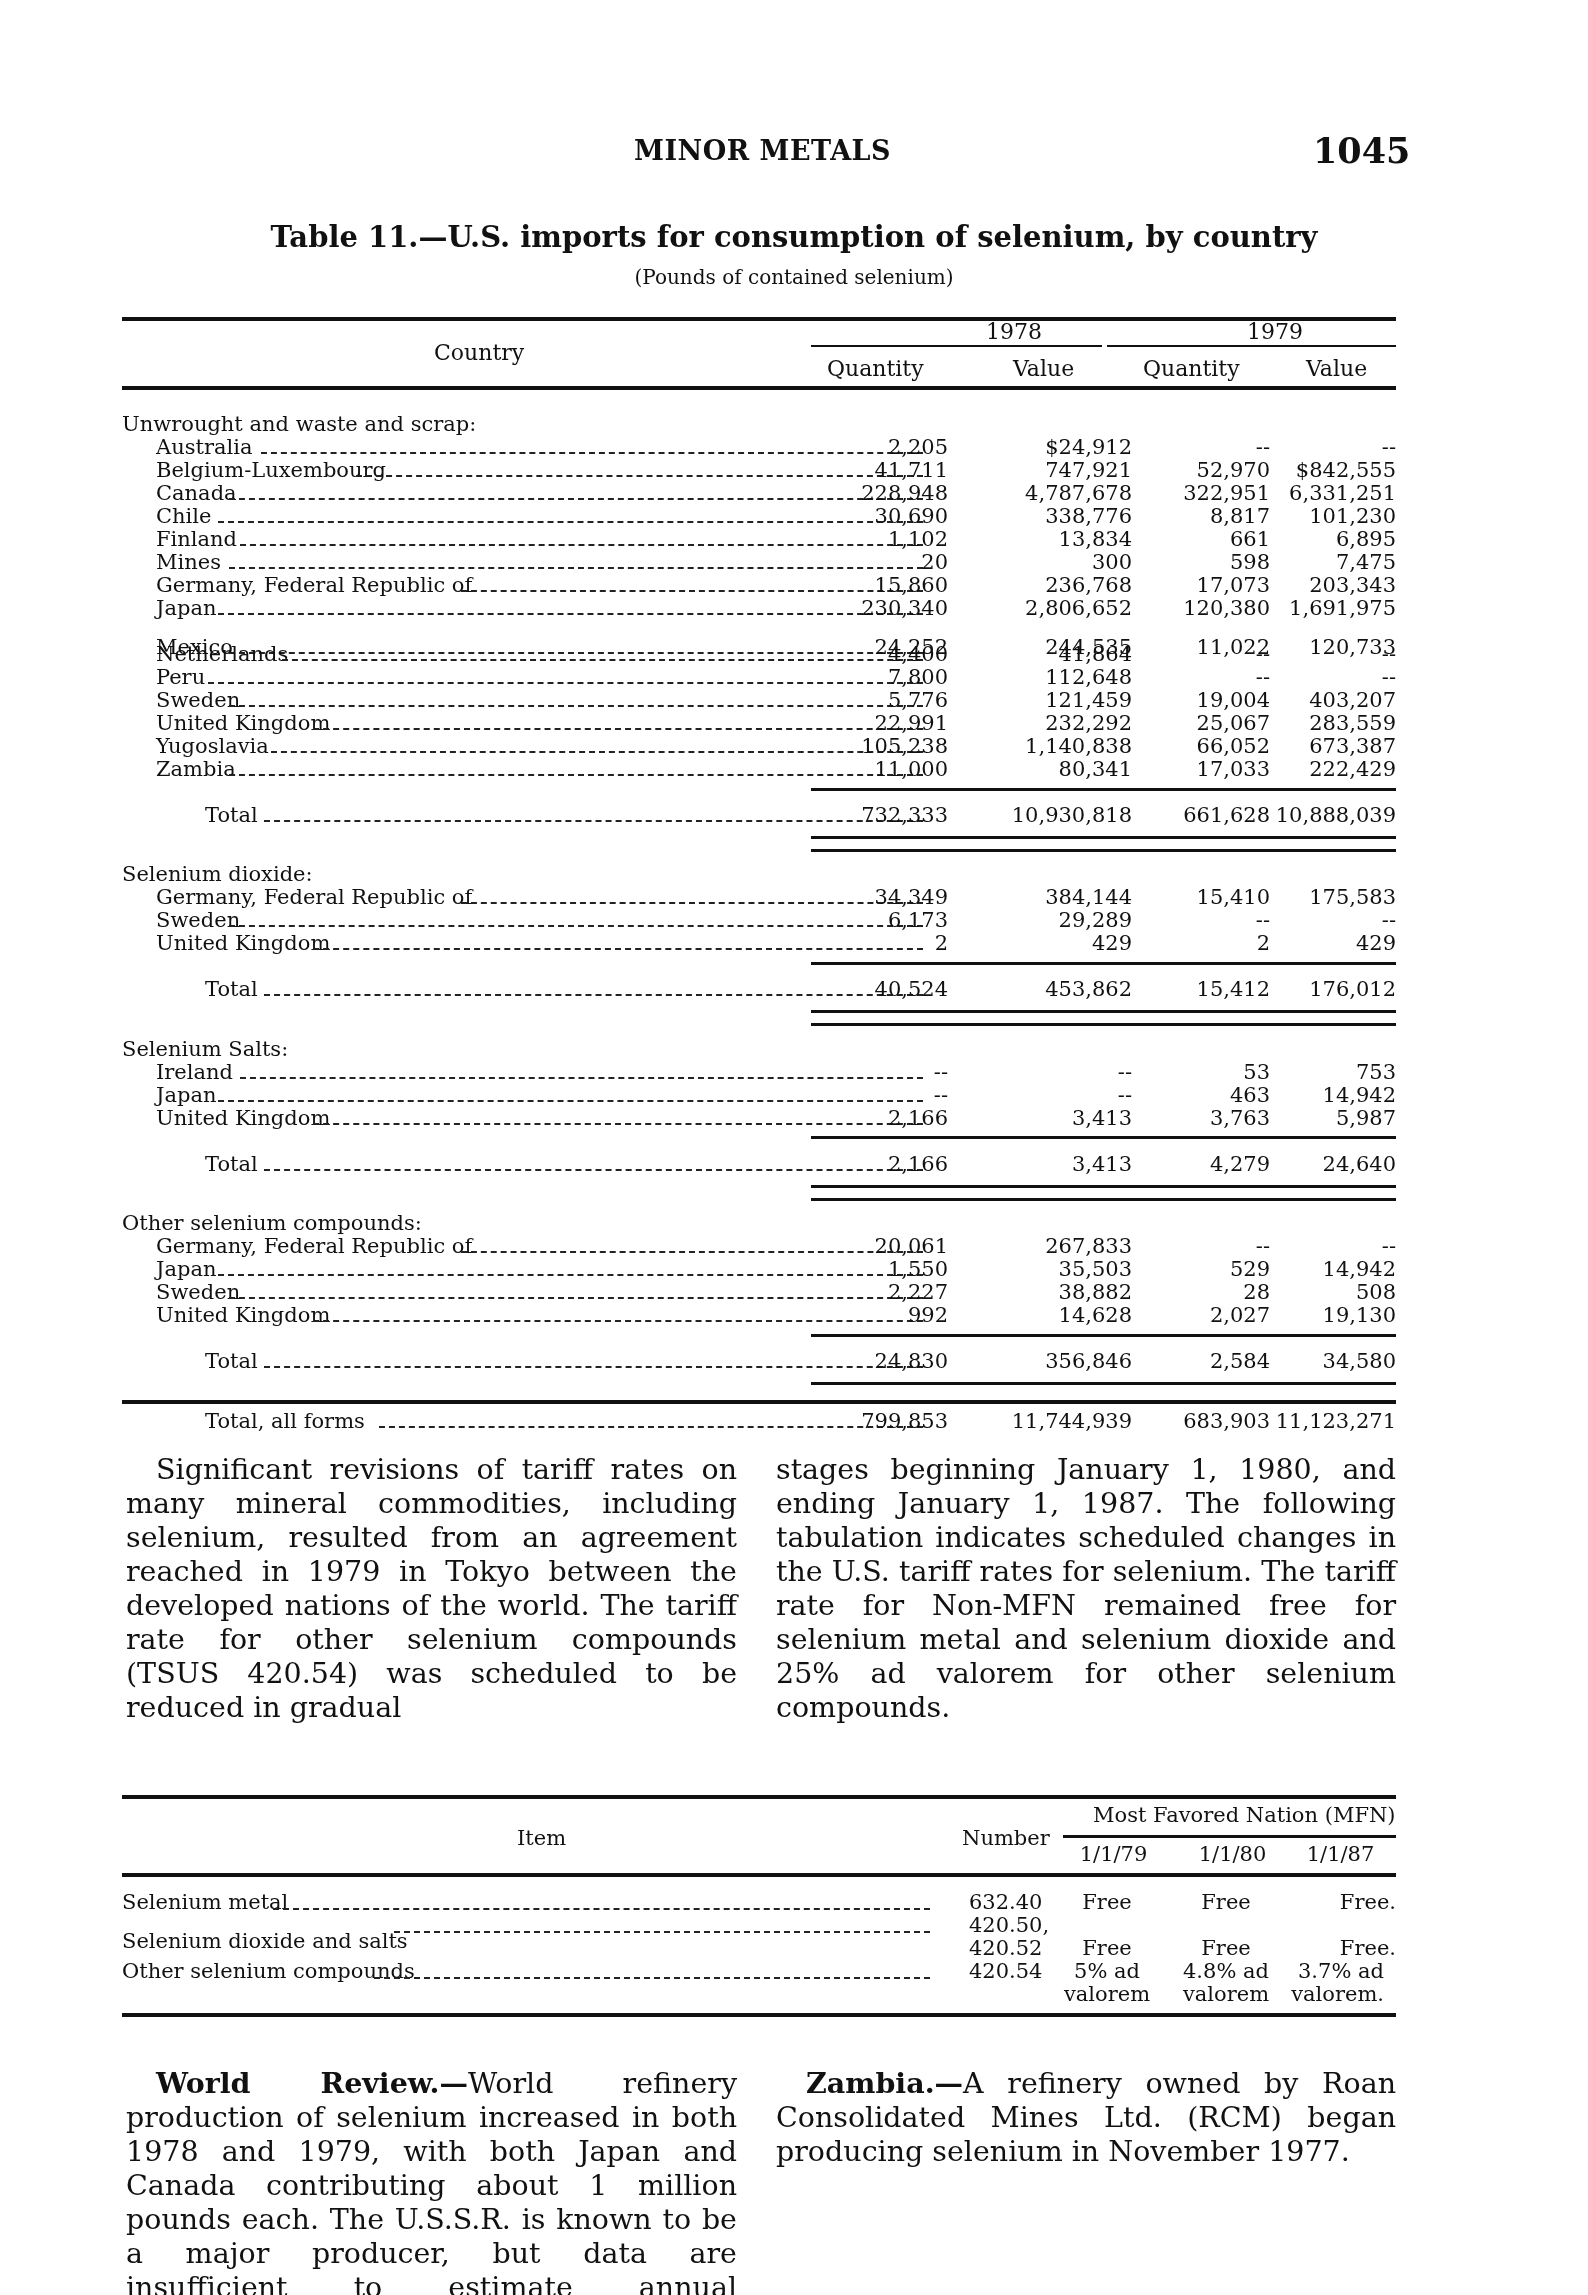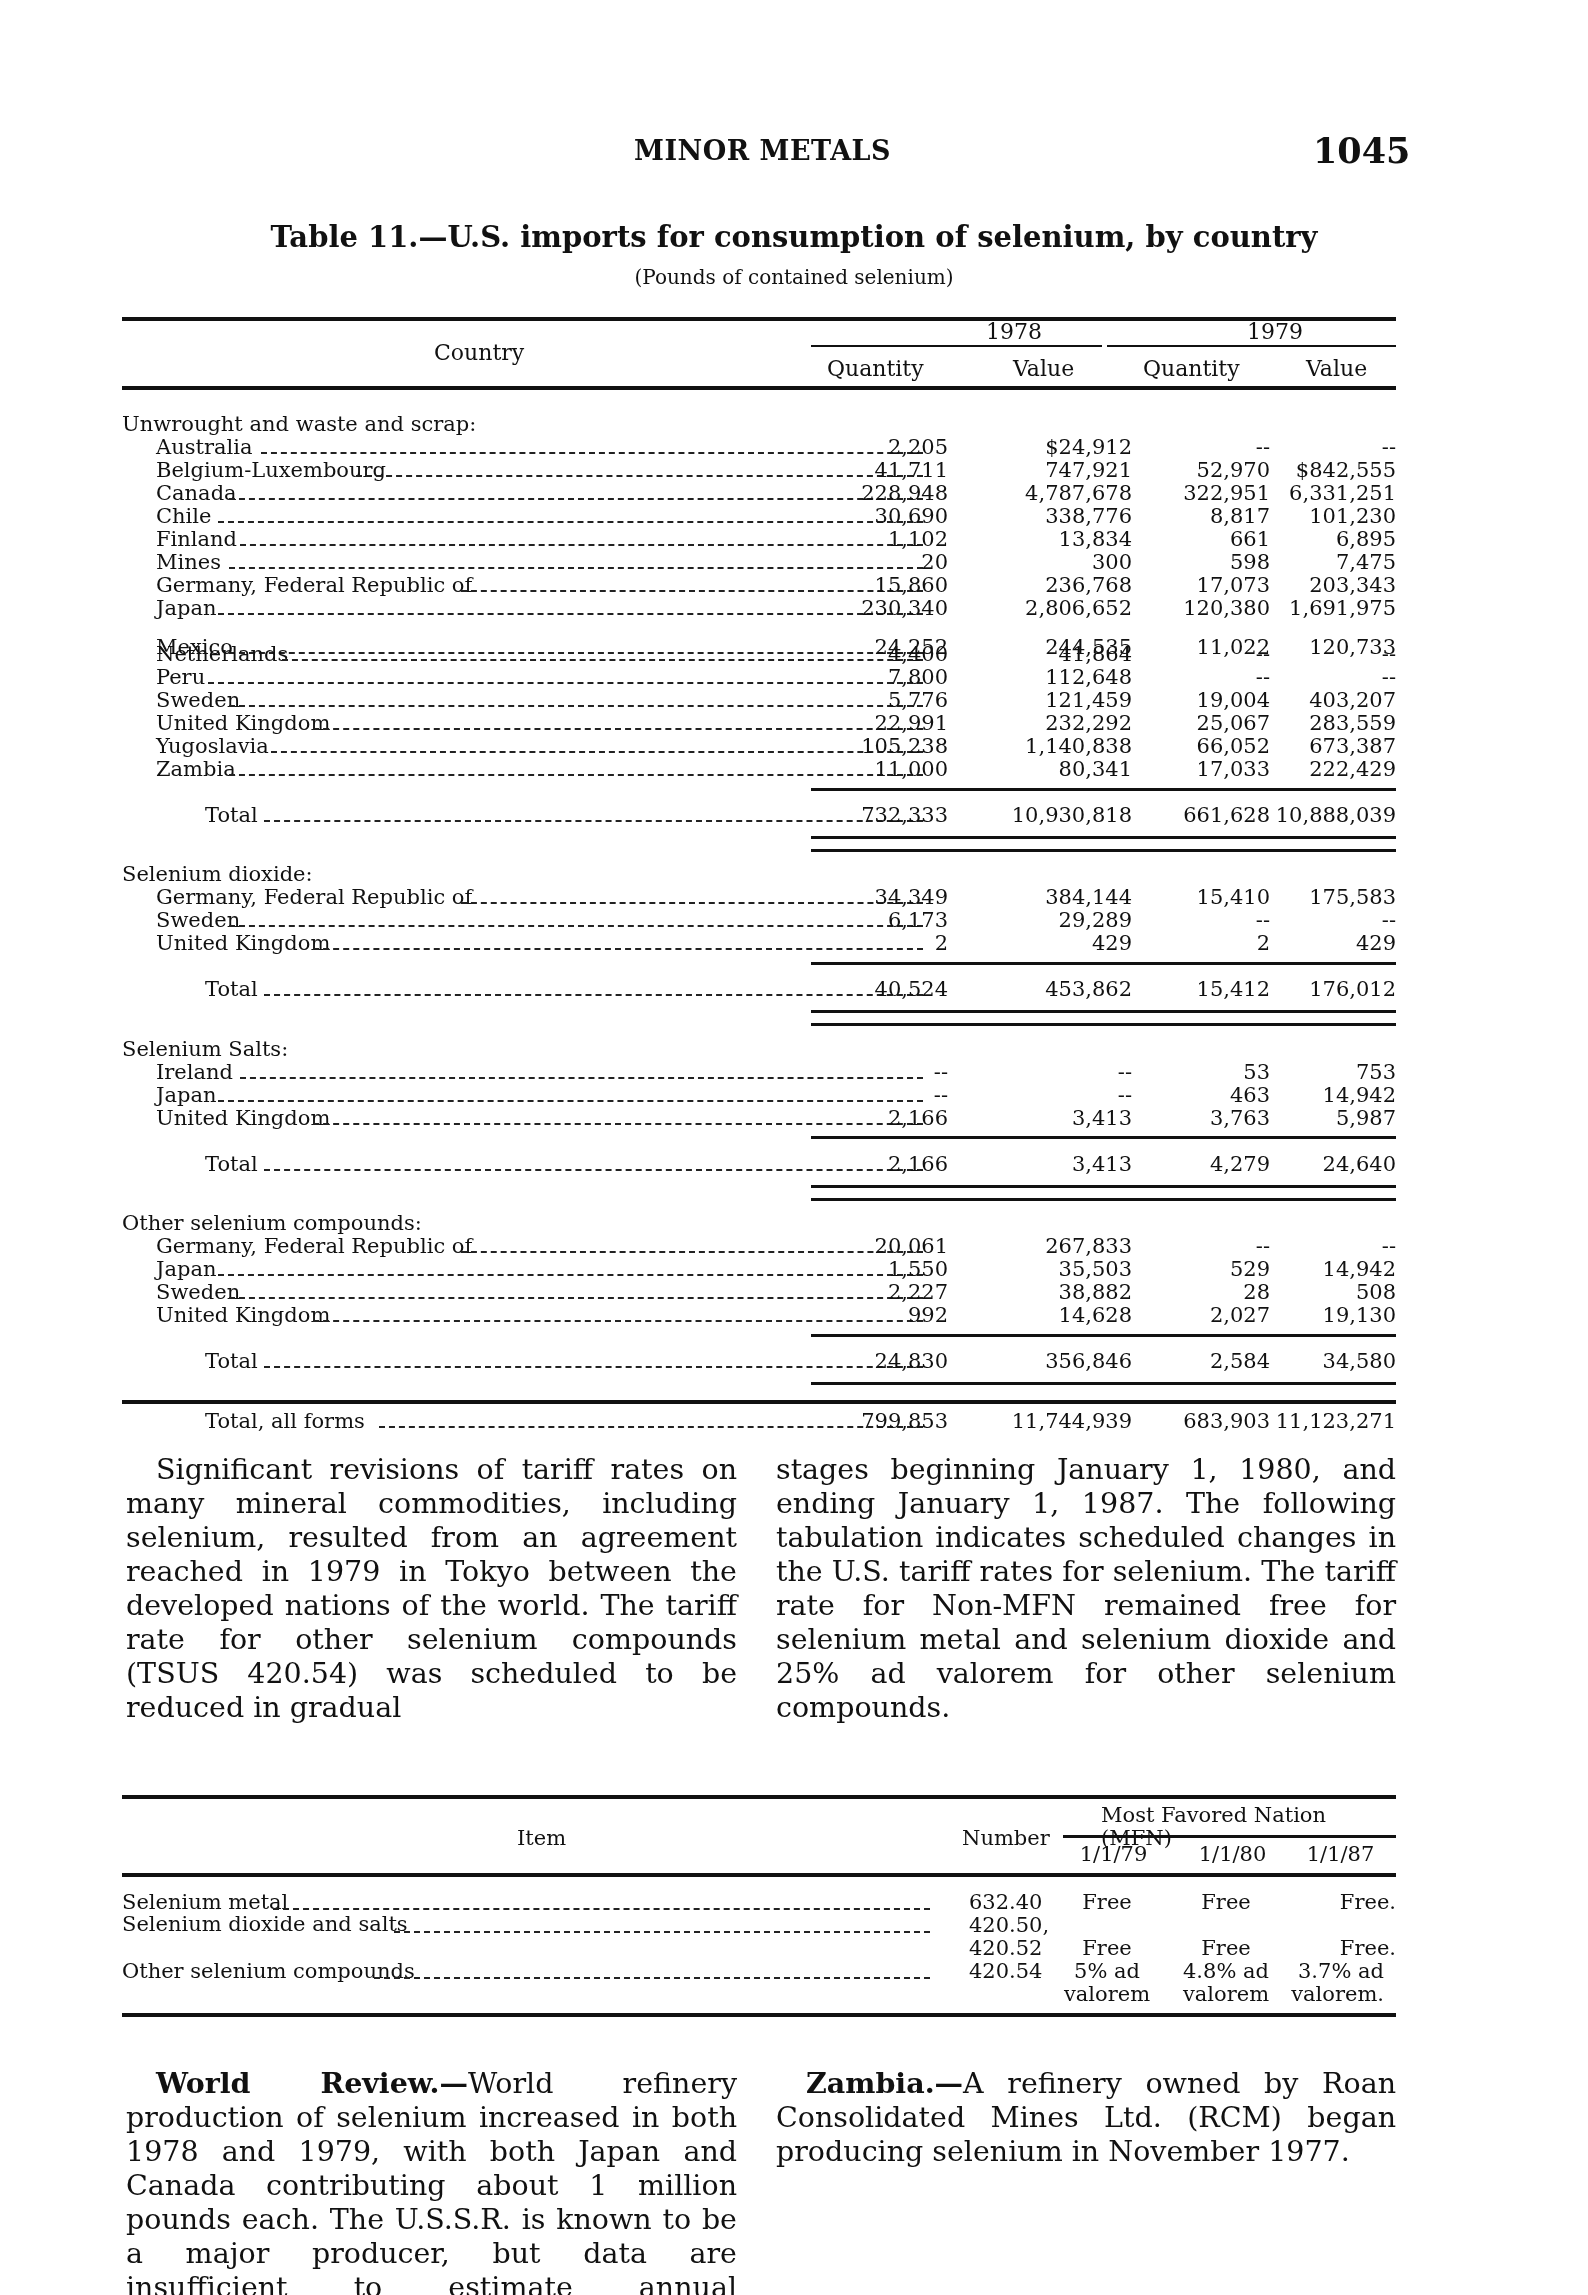--- a/index.html
+++ b/index.html
@@ -321,34 +321,34 @@
   <p>Significant revisions of tariff rates on many mineral commodities, including selenium, resulted from an agreement reached in 1979 in Tokyo between the developed nations of the world. The tariff rate for other selenium compounds (TSUS 420.54) was scheduled to be reduced in gradual</p>
 </div>
 <div class="para" style="left:776px;top:1453px;width:620px;">
   <p style="text-indent:0">stages beginning January 1, 1980, and ending January 1, 1987. The following tabulation indicates scheduled changes in the U.S. tariff rates for selenium. The tariff rate for Non-MFN remained free for selenium metal and selenium dioxide and 25% ad valorem for other selenium compounds.</p>
 </div>
 
 <div class="tariff">
   <div class="rule thick" style="top:13.8px;"></div>
   <div class="tf" style="left:395px;top:46px;">Item</div>
   <div class="tf" style="left:840px;top:46px;">Number</div>
-  <div class="tf" style="left:971px;top:23px;margin-left:8px;">Most Favored Nation (MFN)</div>
+  <div class="tf" style="left:971px;top:23px;">Most Favored Nation (MFN)</div>
   <div class="rule" style="top:54px;left:941px;right:0;height:2.8px;"></div>
   <div class="tf tc" style="left:932px;top:62px;">1/1/79</div>
   <div class="tf tc" style="left:1051px;top:62px;">1/1/80</div>
   <div class="tf tc" style="left:1159px;top:62px;">1/1/87</div>
   <div class="rule thick" style="top:92px;"></div>
   <div id="tariff-body">
       <div class="tf" style="left:0;top:110px;">Selenium metal</div>
       <div class="dash-fill" style="left: 151px; width: 657px; top: 127px;"></div>
       <div class="tf" style="left:847px;top:110px;width:69px;">632.40</div>
       <div class="tf" style="left:932px;top:110px;width:106px;text-align:center;">Free</div>
       <div class="tf" style="left:1051px;top:110px;width:106px;text-align:center;">Free</div>
       <div class="tf" style="left:1159px;top:110px;width:115px;text-align:right;">Free.</div>
-      <div class="tf" style="left:0;top:132px;text-align:right;">Selenium dioxide and salts</div>
+      <div class="tf" style="left:0;top:149px;text-align:right;">Selenium dioxide and salts</div>
       <div class="dash-fill" style="left: 272px; width: 536px; top: 150px;"></div>
       <div class="tf" style="left:847px;top:133px;width:69px;">420.50, 420.52</div>
       <div class="tf" style="left:932px;top:156px;width:106px;text-align:center;">Free</div>
       <div class="tf" style="left:1051px;top:156px;width:106px;text-align:center;">Free</div>
       <div class="tf" style="left:1159px;top:156px;width:115px;text-align:right;">Free.</div>
       <div class="tf" style="left:0;top:179px;">Other selenium compounds</div>
       <div class="dash-fill" style="left: 252px; width: 556px; top: 196px;"></div>
       <div class="tf" style="left:847px;top:179px;width:69px;">420.54</div>
       <div class="tf" style="left:932px;top:179px;width:106px;text-align:center;">5% ad valorem</div>
       <div class="tf" style="left:1051px;top:179px;width:106px;text-align:center;">4.8% ad valorem</div>

